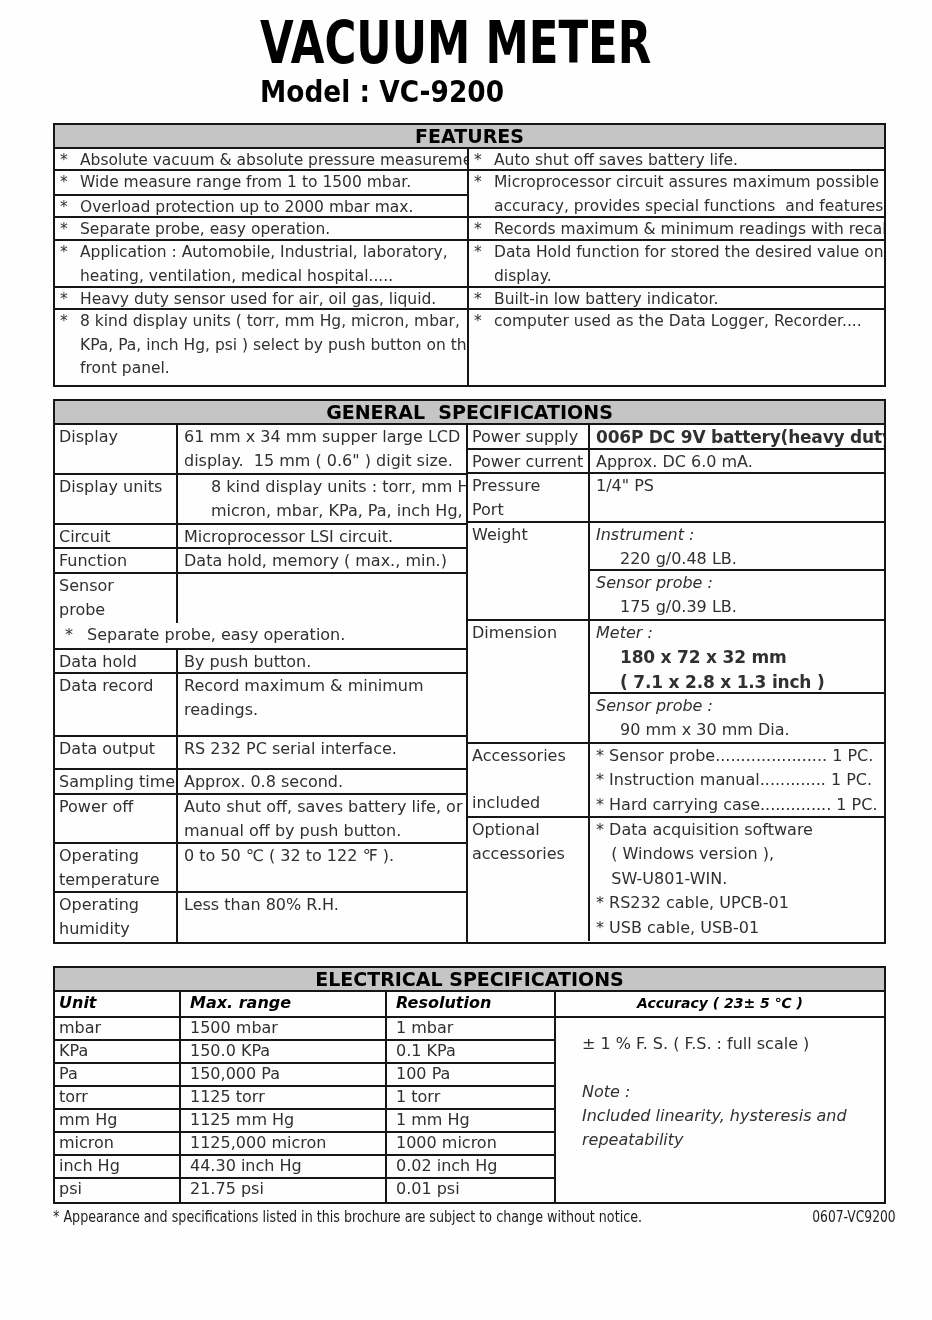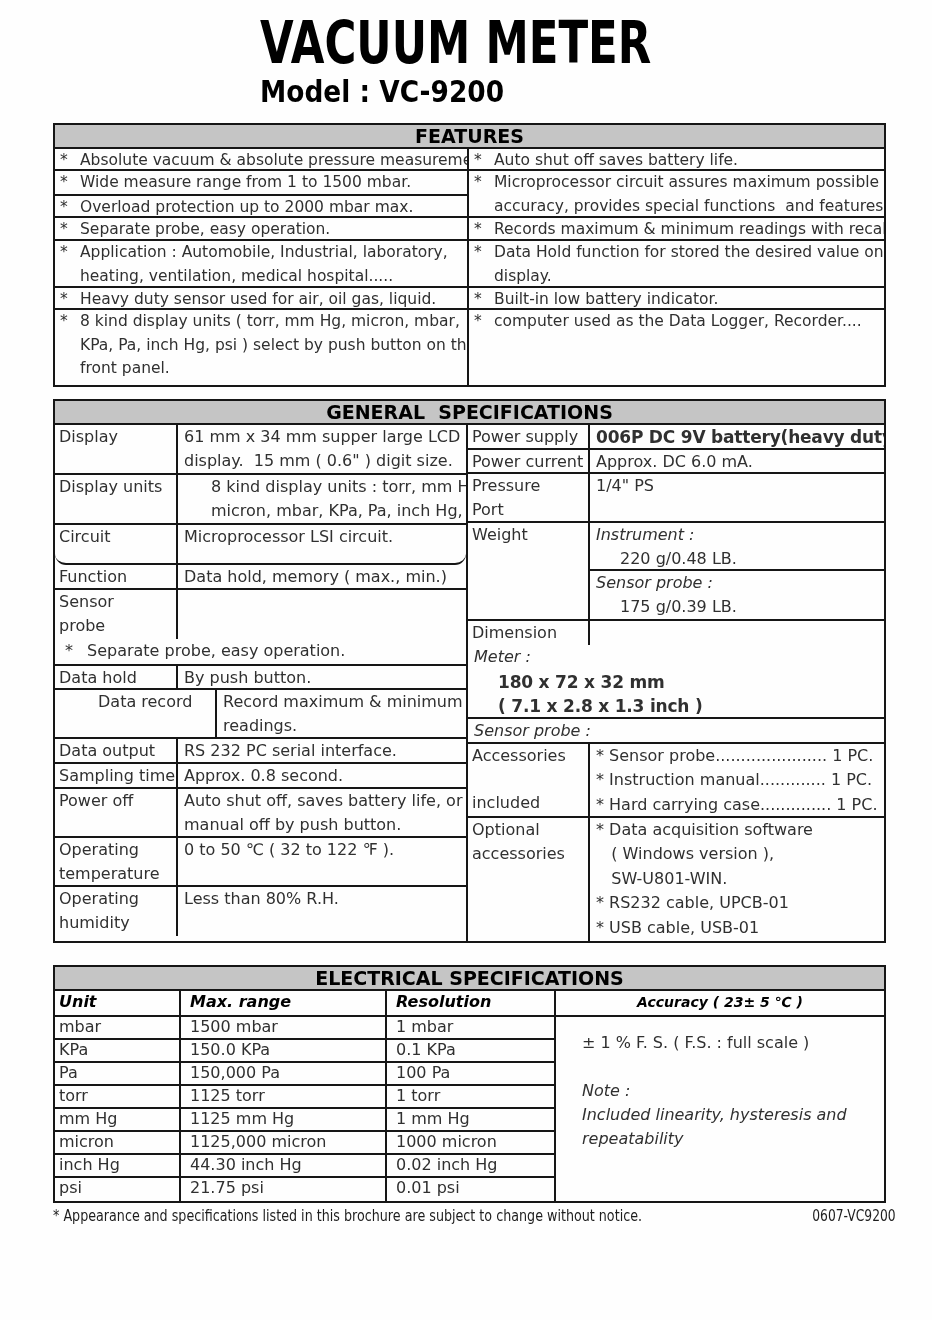--- a/index.html
+++ b/index.html
@@ -186,21 +186,21 @@
             </div>
             <div class="grow" style="height: 50px; gap: 27px;">
               <div class="glabel">
                 <div class="glabel-line">Display units</div>
               </div>
               <div class="gval">
                 <div class="line ">8 kind display units : torr, mm Hg,</div>
                 <div class="line ">micron, mbar, KPa, Pa, inch Hg, psi.</div>
               </div>
             </div>
-            <div class="grow" style="height: 40px; border-radius: 11px;">
+            <div class="grow" style="height: 24px;">
               <div class="glabel">
                 <div class="glabel-line">Circuit</div>
               </div>
               <div class="gval">
                 <div class="line ">Microprocessor LSI circuit.</div>
               </div>
             </div>
             <div class="grow" style="height: 25px;">
               <div class="glabel">
                 <div class="glabel-line">Function</div>
@@ -222,30 +222,30 @@
               </div>
             </div>
             <div class="grow" style="height: 24px;">
               <div class="glabel">
                 <div class="glabel-line">Data hold</div>
               </div>
               <div class="gval">
                 <div class="line ">By push button.</div>
               </div>
             </div>
-            <div class="grow" style="height: 49px; padding-left: 39px;">
+            <div class="grow" style="height: 63px;">
               <div class="glabel">
                 <div class="glabel-line">Data record</div>
               </div>
               <div class="gval">
                 <div class="line ">Record maximum &amp; minimum</div>
                 <div class="line ">readings.</div>
               </div>
             </div>
-            <div class="grow" style="height: 25px;">
+            <div class="grow" style="height: 33px;">
               <div class="glabel">
                 <div class="glabel-line">Data output</div>
               </div>
               <div class="gval">
                 <div class="line ">RS 232 PC serial interface.</div>
               </div>
             </div>
             <div class="grow" style="height: 25px;">
               <div class="glabel">
                 <div class="glabel-line">Sampling time</div>
@@ -322,21 +322,21 @@
                 <div class="gpart" style="height: 49px;">
                   <div class="line s-i">Instrument :</div>
                   <div class="line s-ind">220 g/0.48 LB.</div>
                 </div>
                 <div class="gpart" style="height: 49px;">
                   <div class="line s-i">Sensor probe :</div>
                   <div class="line s-ind">175 g/0.39 LB.</div>
                 </div>
               </div>
             </div>
-            <div class="grow" style="height: 123px; flex-direction: column;">
+            <div class="grow" style="height: 123px;">
               <div class="glabel">
                 <div class="glabel-line">Dimension</div>
               </div>
               <div class="gparts">
                 <div class="gpart" style="height: 74px;">
                   <div class="line s-i">Meter :</div>
                   <div class="line s-ind s-bc">180 x 72 x 32 mm</div>
                   <div class="line s-ind s-bc">( 7.1 x 2.8 x 1.3 inch )</div>
                 </div>
                 <div class="gpart" style="height: 49px;">

